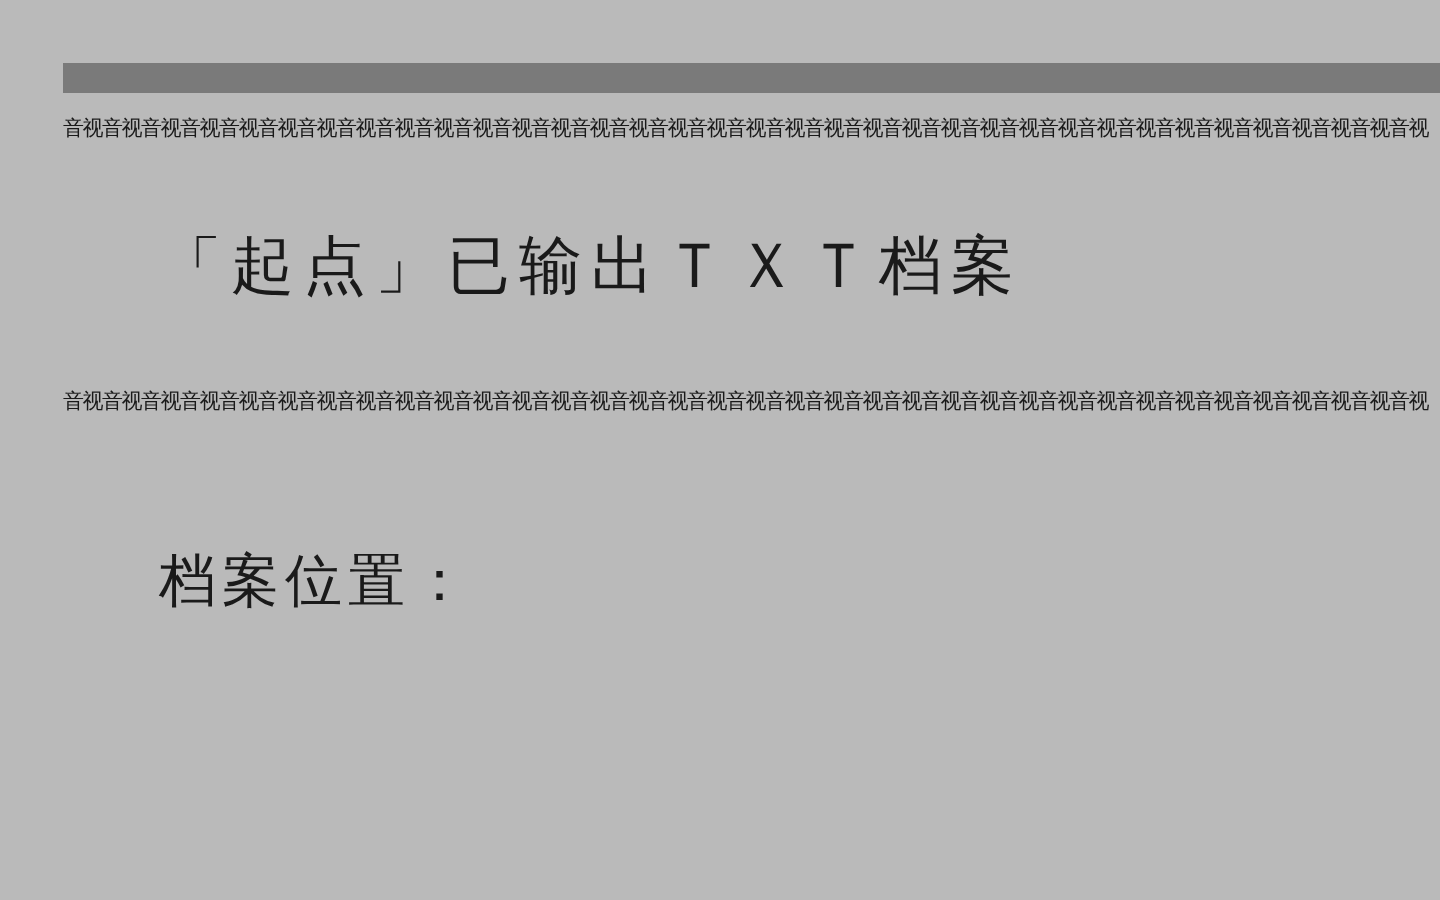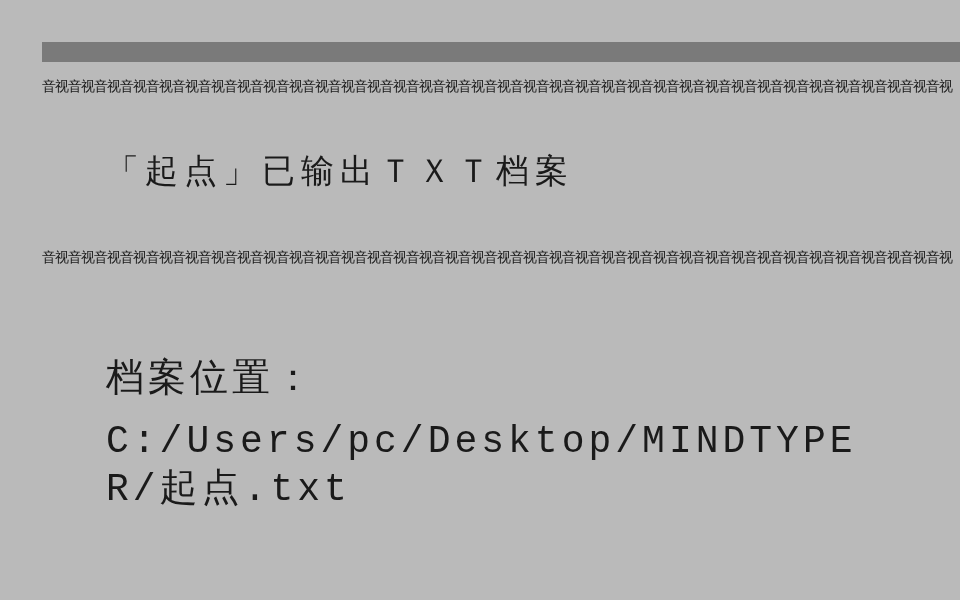--- a/index.html
+++ b/index.html
@@ -28,21 +28,21 @@
       font-size: 14px;
       line-height: 20px;
       color: #1a1a1a;
       font-family: "MS Gothic", "SimSun", monospace;
       letter-spacing: -1px;
     }
     .title-row {
       padding: 25px 50px 25px 50px;
     }
     .title-text {
-      font-size: 33px;
+      font-size: 42px;
       color: #1a1a1a;
       font-family: "MS Gothic", "SimSun", "Courier New", monospace;
       letter-spacing: 6px;
       font-weight: normal;
     }
     .body-section {
       padding: 60px 70px 0 50px;
     }
     .body-label {
       font-size: 38px;
@@ -69,14 +69,13 @@
 <div class="separator">音视音视音视音视音视音视音视音视音视音视音视音视音视音视音视音视音视音视音视音视音视音视音视音视音视音视音视音视音视音视音视音视音视音视音视</div>
 
 <div class="title-row">
   <div class="title-text">「起点」已输出ＴＸＴ档案</div>
 </div>
 
 <div class="separator">音视音视音视音视音视音视音视音视音视音视音视音视音视音视音视音视音视音视音视音视音视音视音视音视音视音视音视音视音视音视音视音视音视音视音视</div>
 
 <div class="body-section">
   <div class="body-label">档案位置：</div>
-  <div class="body-path">C:/Users/pc/Desktop/MINDTYPER/起点.txt</div>
 </div>
 
 </body></html>

